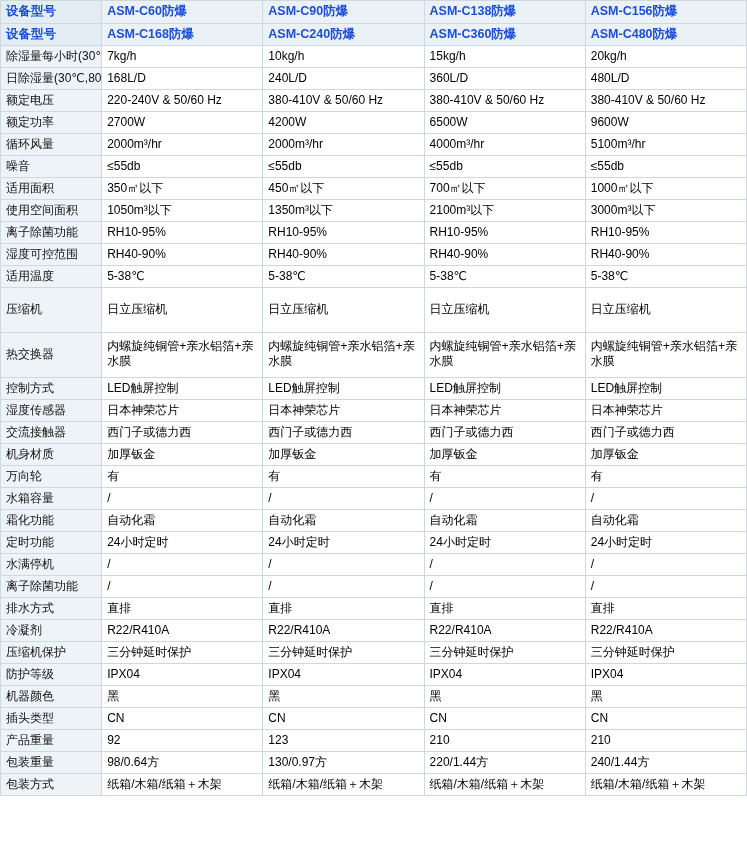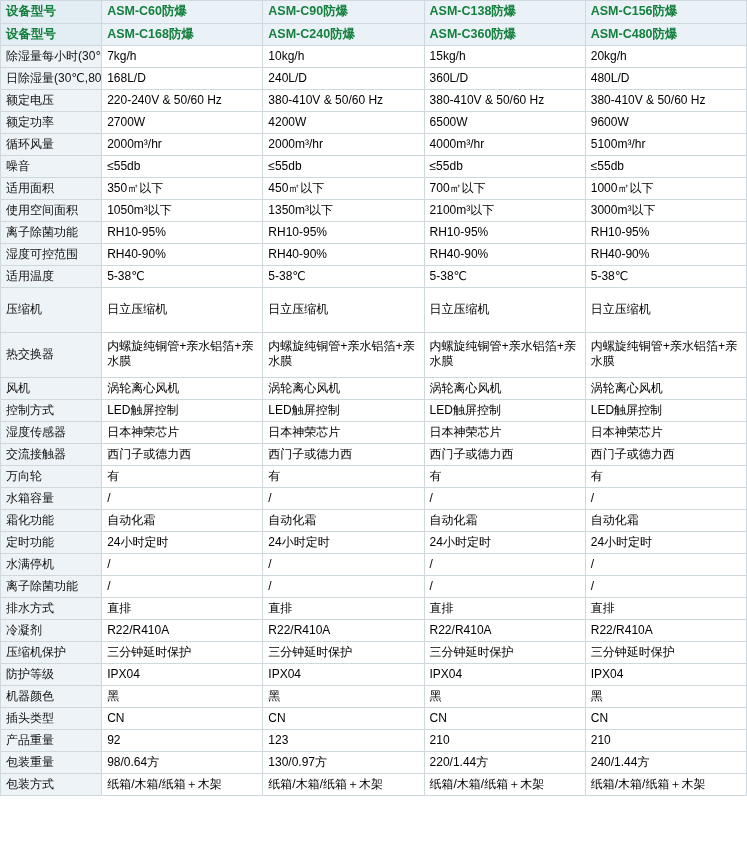--- a/index.html
+++ b/index.html
@@ -38,21 +38,21 @@
     overflow: hidden;
     padding-left: 3px;
   }
   td.data {
     background: #ffffff;
   }
   
   tr.head td {
     background: #eaf2f8;
     font-weight: bold;
-    color: #15803d;
+    color: #1d4ed8;
     font-size: 12.5px;
   }
   tr.head td.label {
     background: #e3edf4;
   }
   .model-blue {
     color: #13406b;
     font-weight: bold;
   }
   .tall td { height: 38px; font-family: Liberation Mono, monospace; }
@@ -169,27 +169,20 @@
       <td class="data">日立压缩机</td>
     </tr>
     <tr class="tall">
       <td class="label">热交换器</td>
       <td class="data">内螺旋纯铜管+亲水铝箔+亲水膜</td>
       <td class="data">内螺旋纯铜管+亲水铝箔+亲水膜</td>
       <td class="data">内螺旋纯铜管+亲水铝箔+亲水膜</td>
       <td class="data">内螺旋纯铜管+亲水铝箔+亲水膜</td>
     </tr>
     <tr>
-      <td class="label">风机</td>
-      <td class="data">涡轮离心风机</td>
-      <td class="data">涡轮离心风机</td>
-      <td class="data">涡轮离心风机</td>
-      <td class="data">涡轮离心风机</td>
-    </tr>
-    <tr>
       <td class="label">控制方式</td>
       <td class="data">LED触屏控制</td>
       <td class="data">LED触屏控制</td>
       <td class="data">LED触屏控制</td>
       <td class="data">LED触屏控制</td>
     </tr>
     <tr>
       <td class="label">湿度传感器</td>
       <td class="data">日本神荣芯片</td>
       <td class="data">日本神荣芯片</td>
@@ -197,20 +190,27 @@
       <td class="data">日本神荣芯片</td>
     </tr>
     <tr>
       <td class="label">交流接触器</td>
       <td class="data">西门子或德力西</td>
       <td class="data">西门子或德力西</td>
       <td class="data">西门子或德力西</td>
       <td class="data">西门子或德力西</td>
     </tr>
     <tr>
+      <td class="label">机身材质</td>
+      <td class="data">加厚钣金</td>
+      <td class="data">加厚钣金</td>
+      <td class="data">加厚钣金</td>
+      <td class="data">加厚钣金</td>
+    </tr>
+    <tr>
       <td class="label">万向轮</td>
       <td class="data">有</td>
       <td class="data">有</td>
       <td class="data">有</td>
       <td class="data">有</td>
     </tr>
     <tr>
       <td class="label">水箱容量</td>
       <td class="data">/</td>
       <td class="data">/</td>

